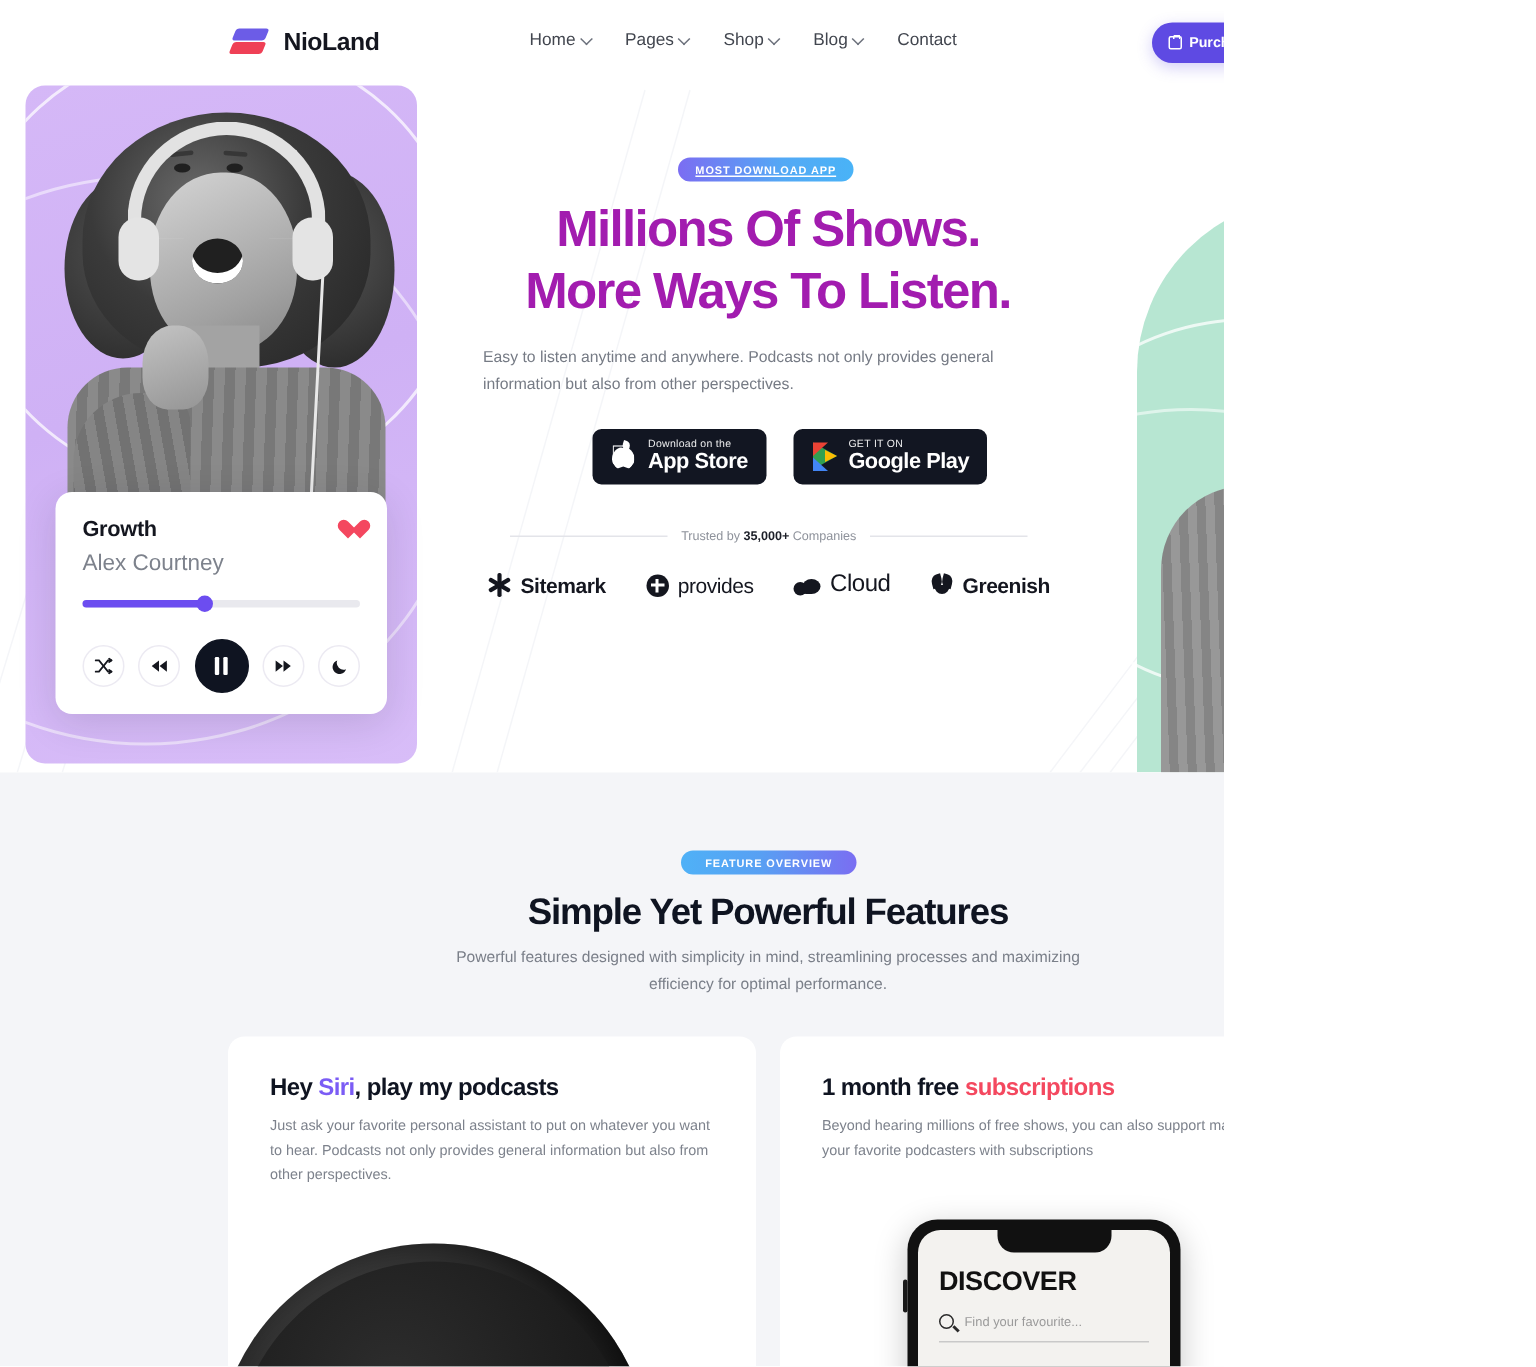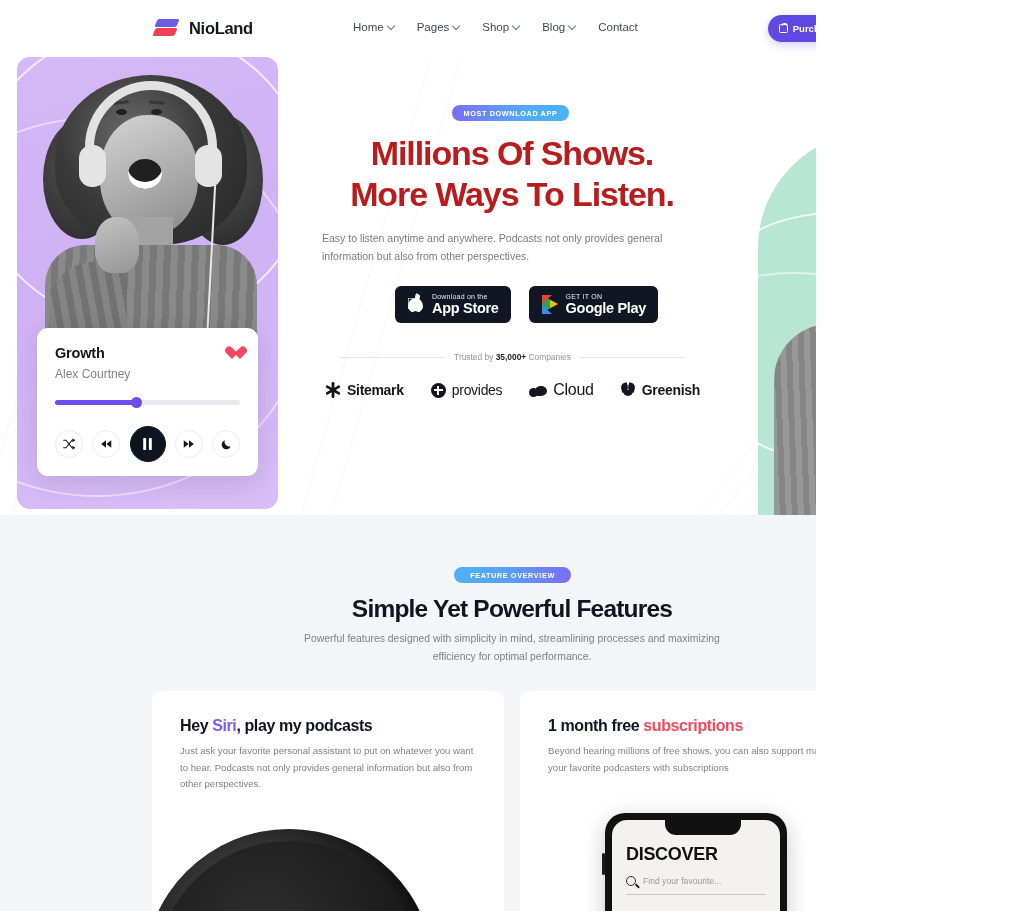--- a/index.html
+++ b/index.html
@@ -88,21 +88,21 @@
   .w-wire { position:absolute; left:166px; top:116px; width:2px; height:200px; background:#ece8e3;
      border-radius:2px; transform:rotate(3deg); }
 
   
   .player {
     position:absolute; left:37px; top:328px; width:221px; height:148px;
     background:#fff; border-radius:11px; box-shadow:0 6px 26px rgba(20,20,40,.13);
     padding:17px 18px 0 18px; z-index:10;
   }
   .pl-title { font-size:14.5px; font-weight:700; color:#14161f; letter-spacing:-.2px; }
-  .pl-artist { font-size:12px; color:#7d828c; margin-top:6px; }
+  .pl-artist { font-size:15px; color:#7d828c; margin-top:6px; }
   .heart { position:absolute; right:18px; top:19px; width:15px; height:14px; }
   .heart::before,.heart::after { content:""; position:absolute; width:8px; height:12px;
      background:#f4475f; border-radius:8px 8px 0 0; top:0; }
   .heart::before { left:7px; transform:rotate(-45deg); transform-origin:0 100%; }
   .heart::after  { left:7px; transform:rotate(45deg);  transform-origin:100% 100%; }
   .pl-track { position:absolute; left:18px; top:72px; width:185px; height:5px;
      background:#e9e9ee; border-radius:4px; }
   .pl-fill { position:absolute; left:0; top:0; height:5px; width:44%;
      background:#6c4df0; border-radius:4px; }
   .pl-knob { position:absolute; left:44%; top:-3px; width:11px; height:11px; margin-left:-5px;
@@ -112,25 +112,25 @@
   .ctrl { width:28px; height:28px; border-radius:50%; border:1px solid #eceaf2;
      display:flex; align-items:center; justify-content:center; color:#16181f; cursor:pointer;
      font-size:11px; background:#fff; }
   .ctrl.main { width:36px; height:36px; background:#0f1421; border-color:#0f1421; color:#fff; font-size:12px; }
 
   
   .badge {
     position:absolute; left:452px; top:105px; width:117px; height:16px; border-radius:9px;
     background:linear-gradient(90deg,#7b6df2 0%, #53a9f5 60%, #49b3f7 100%);
     color:#fff; font-size:7.3px; font-weight:700; letter-spacing:.6px;
-    display:flex; align-items:center; justify-content:center;
+    display:flex; align-items:center; justify-content:center;text-decoration:underline;
   }
   .hero-h1 {
     position:absolute; left:262px; top:133px; width:500px; text-align:center;
-    font-size:34px; line-height:41px; font-weight:700; color:#b91c1c; letter-spacing:-1.1px;
+    font-size:34px; line-height:41px; font-weight:700; color:#a21caf; letter-spacing:-1.1px;
   }
   .hero-sub {
     position:absolute; left:322px; top:229px; width:380px; text-align:left;
     font-size:10.5px; line-height:18px; color:#767b85;
   }
   .store-btns { position:absolute; left:395px; top:286px; display:flex; gap:18px; }
   .store-btn { height:37px; border-radius:6px; background:#121622; color:#fff;
      display:flex; align-items:center; gap:8px; padding:0 12px; cursor:pointer; }
   .sb-small { font-size:7px; line-height:8px; letter-spacing:.2px; opacity:.92; }
   .sb-big { font-size:14.5px; line-height:15px; font-weight:700; letter-spacing:-.3px; }

